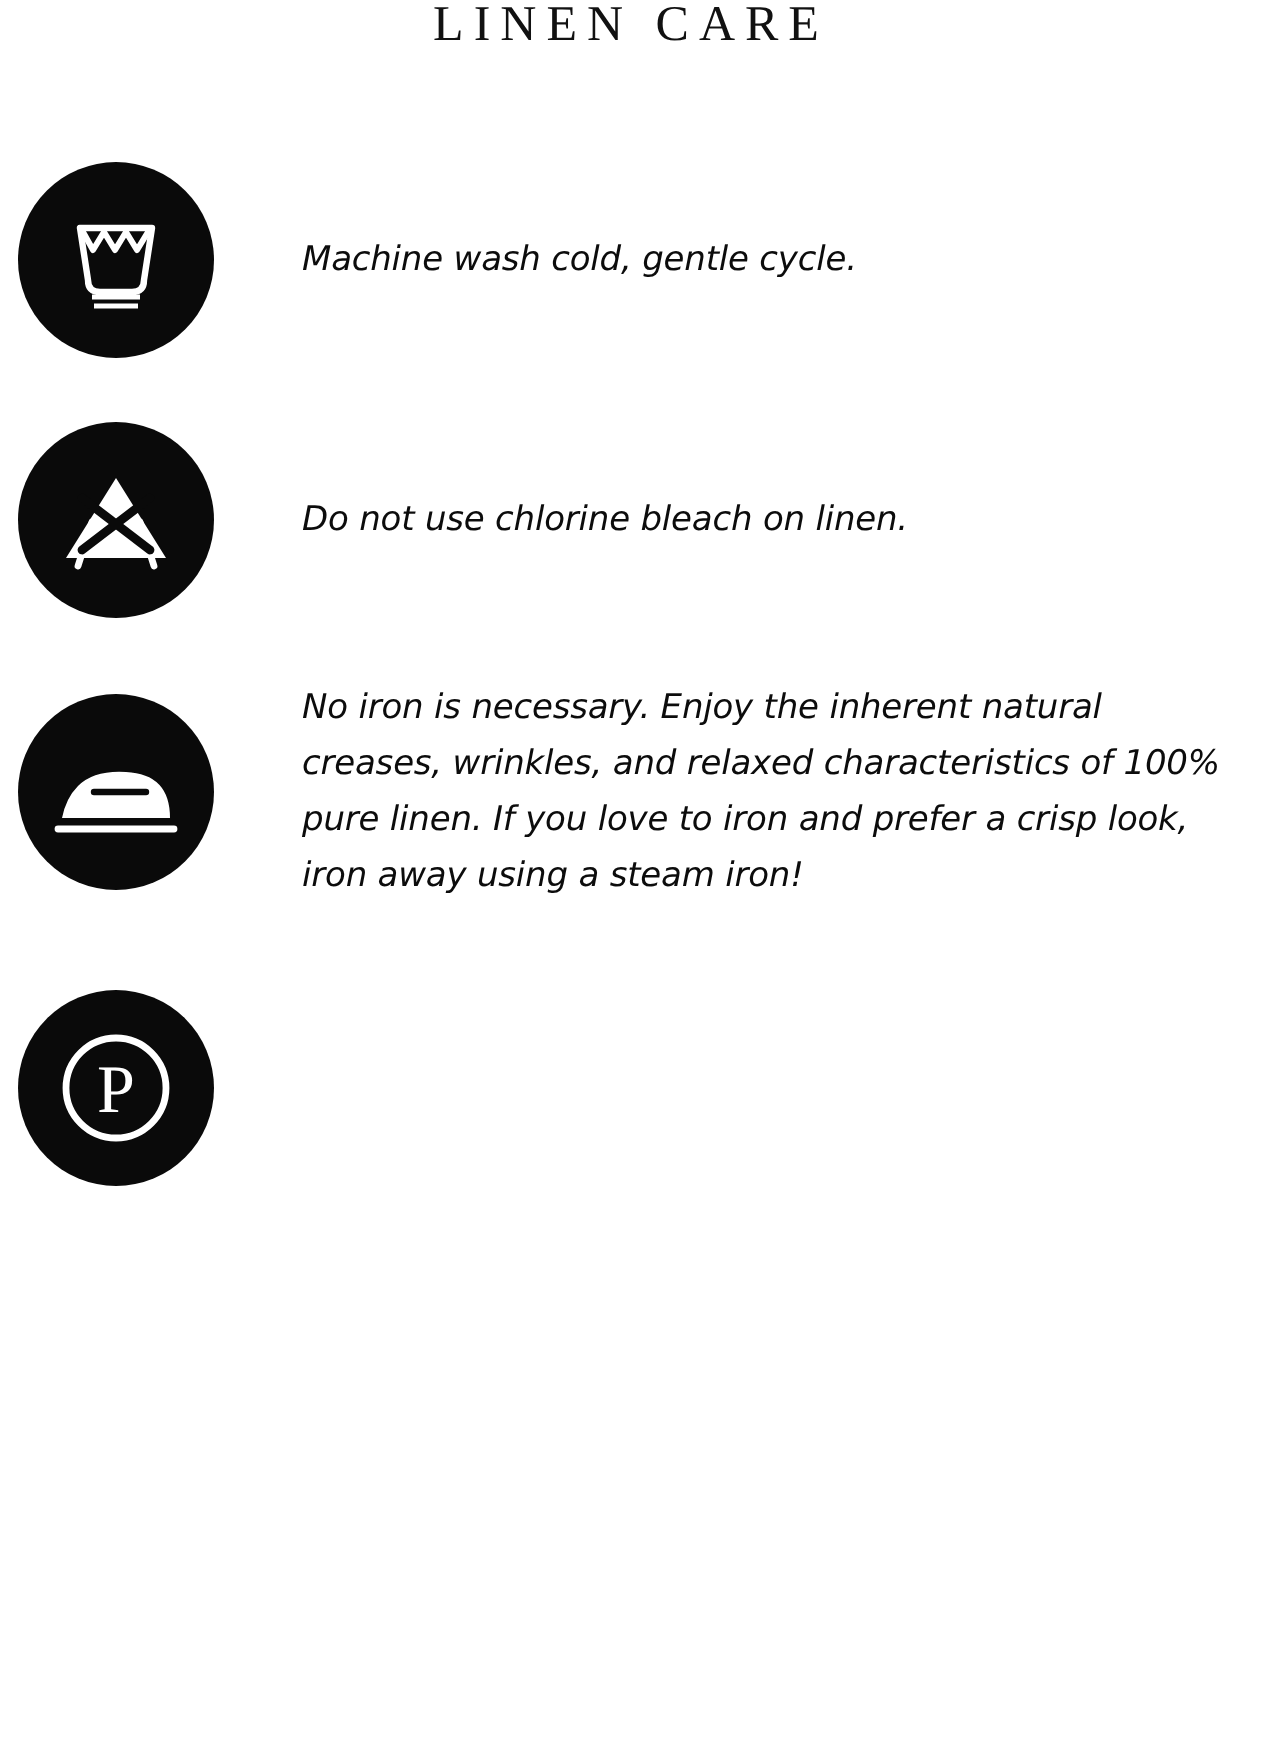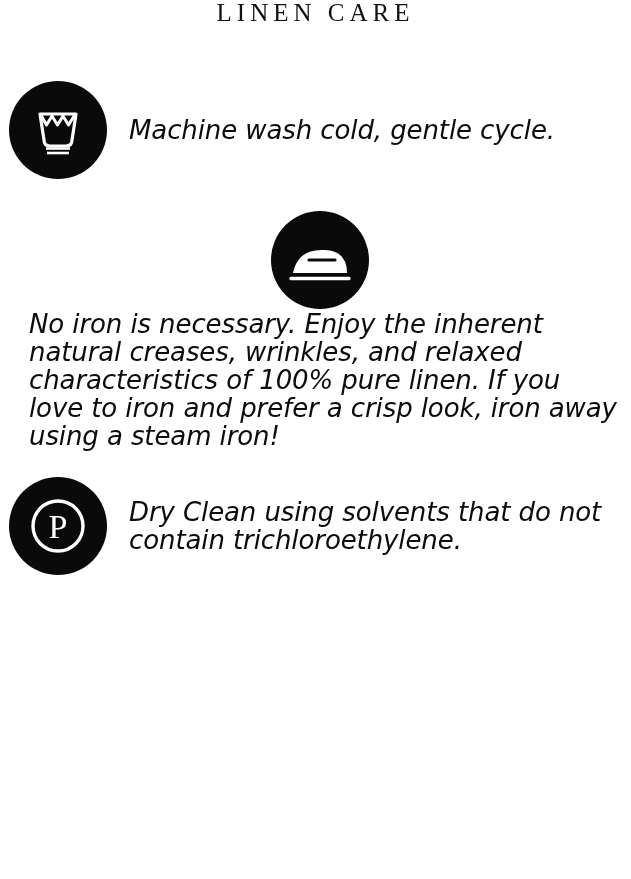--- a/index.html
+++ b/index.html
@@ -54,34 +54,34 @@
     width: 98px;
     height: 98px;
     border-radius: 50%;
     background: #0a0a0a;
     display: flex;
     align-items: center;
     justify-content: center;
   }
   .care-text {
     flex: 1 1 auto;
-    padding-left: 21px;
+    padding-left: 43px;
     padding-right: 12px;
     font-family: "DejaVu Sans", sans-serif;
     font-style: italic;
-    font-size: 26px;
+    font-size: 17px;
     line-height: 28px;
     color: #0c0c0c;
     letter-spacing: -0.1px;
   }
   
   .row-1 { margin-top: 0px; margin-bottom: 30px; }
   .row-2 { margin-bottom: 30px; }
   .row-3 { margin-bottom: 26px; }
-  .row-4 { margin-bottom: 26px; flex-direction: column; }
+  .row-4 { margin-bottom: 42px; }
   .row-5 { margin-bottom: 0px; }
 </style>
 </head>
 <body>
 
 <div class="page">
 
   <h1 class="title">LINEN CARE</h1>
 
   <ul class="care-list">
@@ -93,20 +93,34 @@
             <path d="M12 14 H48 L44 40 Q44 46 38 46 H22 Q16 46 16 40 Z" fill="none" stroke="#ffffff" stroke-width="3.2" stroke-linejoin="round"></path>
             <path d="M13.5 16 L18.5 25 L24 16 L29.5 25 L35 16 L40.5 25 L46 16" fill="none" stroke="#ffffff" stroke-width="3" stroke-linejoin="round" stroke-linecap="round"></path>
             <line x1="18" y1="48.5" x2="42" y2="48.5" stroke="#ffffff" stroke-width="2.6"></line>
             <line x1="19" y1="53" x2="41" y2="53" stroke="#ffffff" stroke-width="2.6"></line>
           </svg>
         </div>
       </div>
       <div class="care-text">Machine wash cold, gentle cycle.</div>
     </li>
 
+    <li class="care-row row-2">
+      <div class="icon-wrap">
+        <div class="icon-circle">
+          <svg width="62" height="58" viewBox="0 0 62 58">
+            <path d="M31 8 L56 48 H6 Z" fill="#ffffff"></path>
+            <line x1="19" y1="30" x2="12" y2="52" stroke="#ffffff" stroke-width="3.4" stroke-linecap="round"></line>
+            <line x1="43" y1="30" x2="50" y2="52" stroke="#ffffff" stroke-width="3.4" stroke-linecap="round"></line>
+            <line x1="14" y1="18" x2="48" y2="44" stroke="#0a0a0a" stroke-width="4.4" stroke-linecap="round"></line>
+            <line x1="48" y1="18" x2="14" y2="44" stroke="#0a0a0a" stroke-width="4.4" stroke-linecap="round"></line>
+          </svg>
+        </div>
+      </div>
+      <div class="care-text">Do not use chlorine bleach on linen.</div>
+    </li>
 
 
     <li class="care-row row-4">
       <div class="icon-wrap">
         <div class="icon-circle">
           <svg width="66" height="54" viewBox="0 0 66 54">
             <path d="M6 40 H60 Q60 18 38 17 Q22 16 14 24 Q8 30 6 40 Z" fill="#ffffff"></path>
             <line x1="22" y1="27" x2="48" y2="27" stroke="#0a0a0a" stroke-width="3.2" stroke-linecap="round"></line>
             <line x1="4" y1="45.5" x2="62" y2="45.5" stroke="#ffffff" stroke-width="3.4" stroke-linecap="round"></line>
           </svg>
@@ -117,17 +131,16 @@
 
     <li class="care-row row-5">
       <div class="icon-wrap">
         <div class="icon-circle">
           <svg width="64" height="64" viewBox="0 0 64 64">
             <circle cx="32" cy="32" r="25" fill="none" stroke="#ffffff" stroke-width="3.4"></circle>
             <text x="32" y="44" text-anchor="middle" font-family="Liberation Serif, serif" font-size="34" fill="#ffffff">P</text>
           </svg>
         </div>
       </div>
-      <div class="care-text">Dry Clean using solvents that do not contain trichloroethylene.</div>
     </li>
 
   </ul>
 </div>
 
 </body></html>

